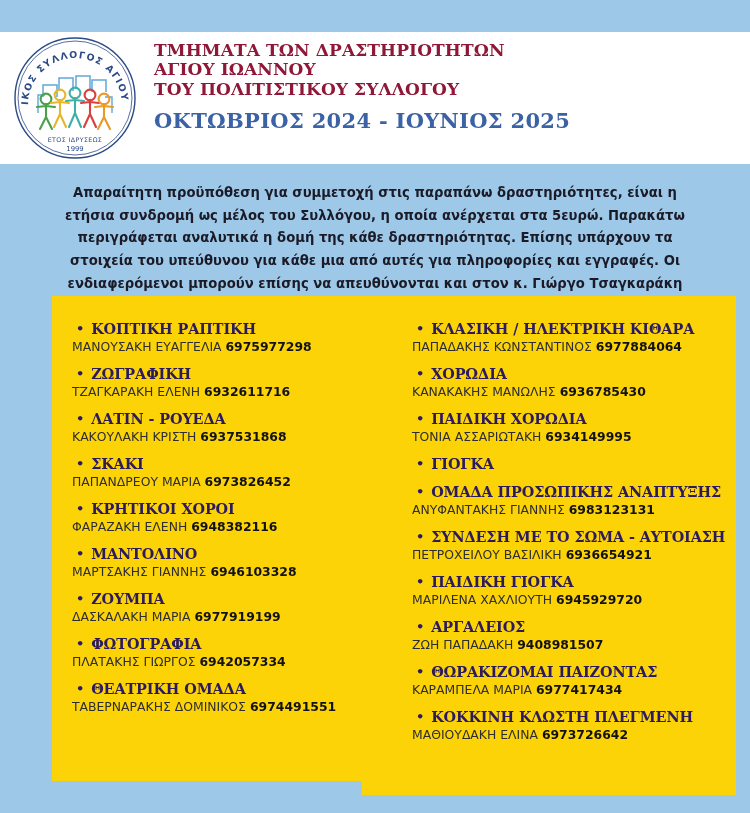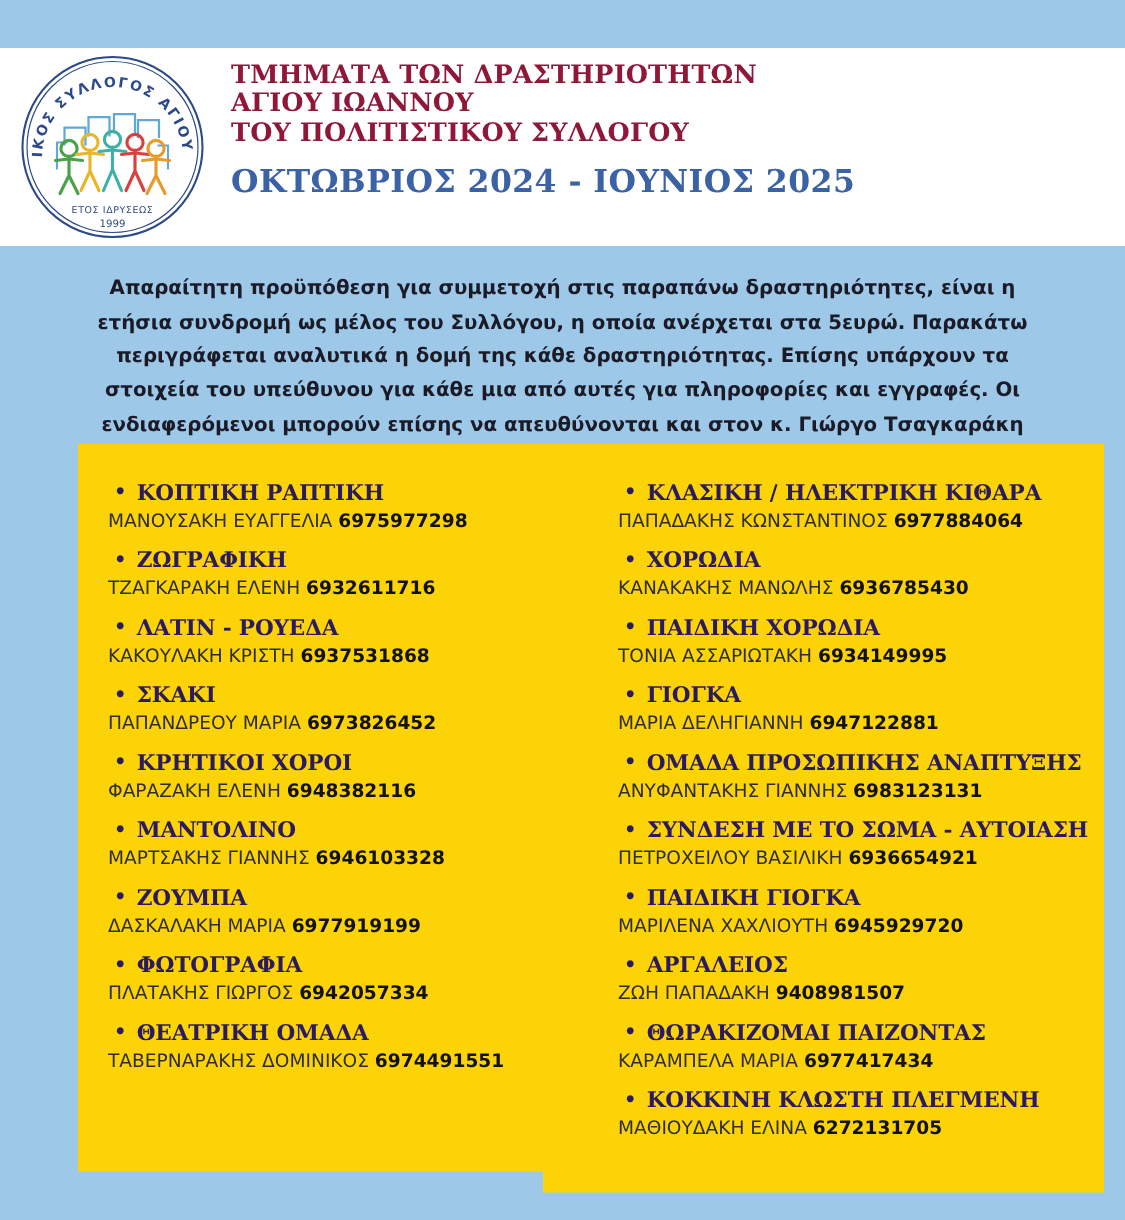--- a/index.html
+++ b/index.html
@@ -251,21 +251,20 @@
       <div class="entry">
         <div class="entry-title"><span class="bullet">•</span> ΧΟΡΩΔΙΑ</div>
         <div class="entry-person">ΚΑΝΑΚΑΚΗΣ ΜΑΝΩΛΗΣ <span class="phone">6936785430</span></div>
       </div>
       <div class="entry">
         <div class="entry-title"><span class="bullet">•</span> ΠΑΙΔΙΚΗ ΧΟΡΩΔΙΑ</div>
         <div class="entry-person">ΤΟΝΙΑ ΑΣΣΑΡΙΩΤΑΚΗ <span class="phone">6934149995</span></div>
       </div>
       <div class="entry">
         <div class="entry-title"><span class="bullet">•</span> ΓΙΟΓΚΑ</div>
-        <div class="entry-person">ΜΑΡΙΑ ΔΕΛΗΓΙΑΝΝΗ <span class="phone">6947122881</span></div>
       </div>
       <div class="entry">
         <div class="entry-title"><span class="bullet">•</span> ΟΜΑΔΑ ΠΡΟΣΩΠΙΚΗΣ ΑΝΑΠΤΥΞΗΣ</div>
         <div class="entry-person">ΑΝΥΦΑΝΤΑΚΗΣ ΓΙΑΝΝΗΣ <span class="phone">6983123131</span></div>
       </div>
       <div class="entry">
         <div class="entry-title"><span class="bullet">•</span> ΣΥΝΔΕΣΗ ΜΕ ΤΟ ΣΩΜΑ - ΑΥΤΟΙΑΣΗ</div>
         <div class="entry-person">ΠΕΤΡΟΧΕΙΛΟΥ ΒΑΣΙΛΙΚΗ <span class="phone">6936654921</span></div>
       </div>
       <div class="entry">
@@ -275,17 +274,17 @@
       <div class="entry">
         <div class="entry-title"><span class="bullet">•</span> ΑΡΓΑΛΕΙΟΣ</div>
         <div class="entry-person">ΖΩΗ ΠΑΠΑΔΑΚΗ <span class="phone">9408981507</span></div>
       </div>
       <div class="entry">
         <div class="entry-title"><span class="bullet">•</span> ΘΩΡΑΚΙΖΟΜΑΙ ΠΑΙΖΟΝΤΑΣ</div>
         <div class="entry-person">ΚΑΡΑΜΠΕΛΑ ΜΑΡΙΑ <span class="phone">6977417434</span></div>
       </div>
       <div class="entry">
         <div class="entry-title"><span class="bullet">•</span> ΚΟΚΚΙΝΗ ΚΛΩΣΤΗ ΠΛΕΓΜΕΝΗ</div>
-        <div class="entry-person">ΜΑΘΙΟΥΔΑΚΗ ΕΛΙΝΑ <span class="phone">6272131705</span></div>
+        <div class="entry-person">ΜΑΘΙΟΥΔΑΚΗ ΕΛΙΝΑ <span class="phone">6973726642</span></div>
       </div>
     </div>
 
 </div>
 
 </body></html>

